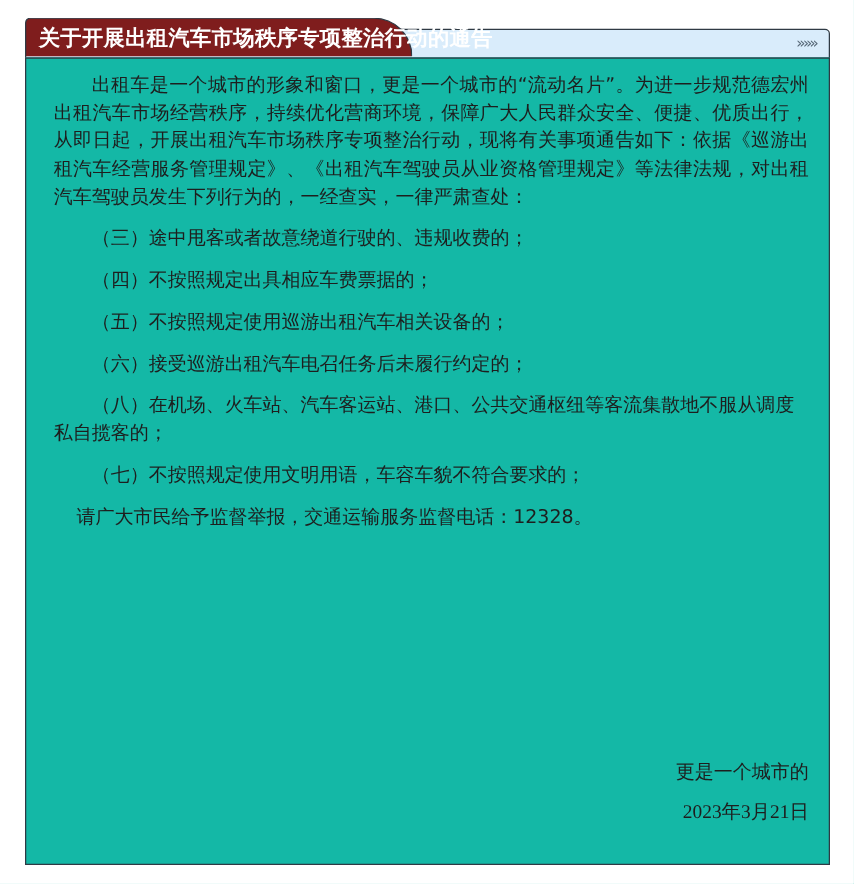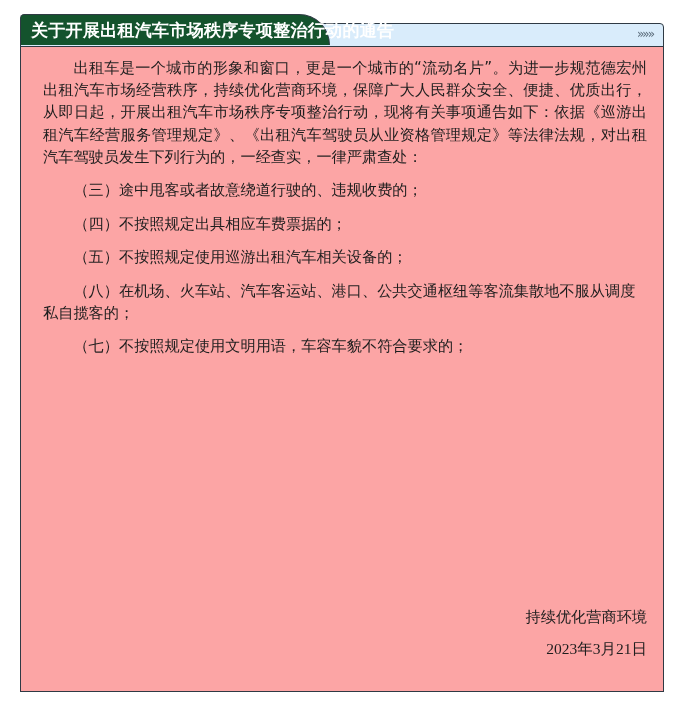--- a/index.html
+++ b/index.html
@@ -3,28 +3,28 @@
   <meta charset="utf-8">
   <style>
     html, body { margin: 0; padding: 0; background: #ffffff; }
     body { width: 683px; height: 707px; position: relative; overflow: hidden;
            font-family: "DejaVu Sans", "Liberation Sans", sans-serif; color: #222; }
     .frame { position: absolute; left: 20px; top: 14px; width: 644px; height: 676px; }
     .tab-bar { position: absolute; left: 0; top: 9px; width: 642px; height: 22px;
                background: #d9ecfb; border: 1px solid #2f3a44; border-bottom: 1px solid #2f3a44;
                border-radius: 4px 4px 0 0; }
     .title-tab { position: absolute; left: 0; top: 0; width: 310px; height: 31px;
-                 background: #14532d; border: 1px solid #2f3a44; border-bottom: none;
+                 background: #7f1d1d; border: 1px solid #2f3a44; border-bottom: none;
                  border-radius: 5px 36px 0 0; box-sizing: border-box; z-index: 2; }
     .title-text { position: absolute; left: 10px; top: 4px; color: #ffffff;
                   font-size: 17px; font-weight: bold; letter-spacing: 0.3px; white-space: nowrap; }
     .chev { position: absolute; right: 10px; top: 3px; color: #5a6b7a; font-size: 12px;
             letter-spacing: -2px; }
     .body-box { position: absolute; left: 0; top: 32px; width: 642px; height: 644px;
-                border: 1px solid #2f3a44; border-top: 1px solid #2f3a44; background: #fca5a5; }
+                border: 1px solid #2f3a44; border-top: 1px solid #2f3a44; background: #14b8a6; }
     .content { position: absolute; left: 22px; top: 10px; width: 604px;
                font-size: 15.2px; line-height: 22px; color: #1e1e1e; }
     .intro { text-indent: 2em; margin: 0 0 11px 0; text-align: justify; line-height: 22.2px; }
     .item { text-indent: 2em; margin: 0 0 11.5px 0; line-height: 22px; }
     .item.wrap { text-indent: 2em; }
     .report { text-indent: 1.2em; margin: 0; }
     .signoff { position: absolute; right: 16px; text-align: right; font-size: 15.2px; color: #1e1e1e; }
     .org { top: 560px; }
     .date { top: 592px; font-family: "Liberation Serif", serif; font-size: 15.5px; }
     .wm { position: absolute; top: 718px; color: #c8c8c8; font-size: 14px; white-space: nowrap; font-weight: bold; }
@@ -40,24 +40,26 @@
   </div>
   <div class="title-tab">
     <span class="title-text">关于开展出租汽车市场秩序专项整治行动的通告</span>
   </div>
   <div class="body-box">
     <div class="content">
       <p class="intro">出租车是一个城市的形象和窗口，更是一个城市的“流动名片”。为进一步规范德宏州出租汽车市场经营秩序，持续优化营商环境，保障广大人民群众安全、便捷、优质出行，从即日起，开展出租汽车市场秩序专项整治行动，现将有关事项通告如下：依据《巡游出租汽车经营服务管理规定》、《出租汽车驾驶员从业资格管理规定》等法律法规，对出租汽车驾驶员发生下列行为的，一经查实，一律严肃查处：</p>
       <p class="item">（三）途中甩客或者故意绕道行驶的、违规收费的；</p>
       <p class="item">（四）不按照规定出具相应车费票据的；</p>
       <p class="item">（五）不按照规定使用巡游出租汽车相关设备的；</p>
+      <p class="item">（六）接受巡游出租汽车电召任务后未履行约定的；</p>
       <p class="item wrap">（八）在机场、火车站、汽车客运站、港口、公共交通枢纽等客流集散地不服从调度私自揽客的；</p>
       <p class="item">（七）不按照规定使用文明用语，车容车貌不符合要求的；</p>
+      <p class="report">请广大市民给予监督举报，交通运输服务监督电话：12328。</p>
     </div>
-    <div class="signoff org">持续优化营商环境</div>
+    <div class="signoff org">更是一个城市的</div>
     <div class="signoff date">2023年3月21日</div>
   </div>
 </div>
 
 <div class="wm" style="left:272px;">
   <span class="logo"></span><span>@掌上德宏</span>
 </div>
 <div class="wm" style="left:583px;">
   <span class="logo"></span><span>@流动名片</span>
 </div>

